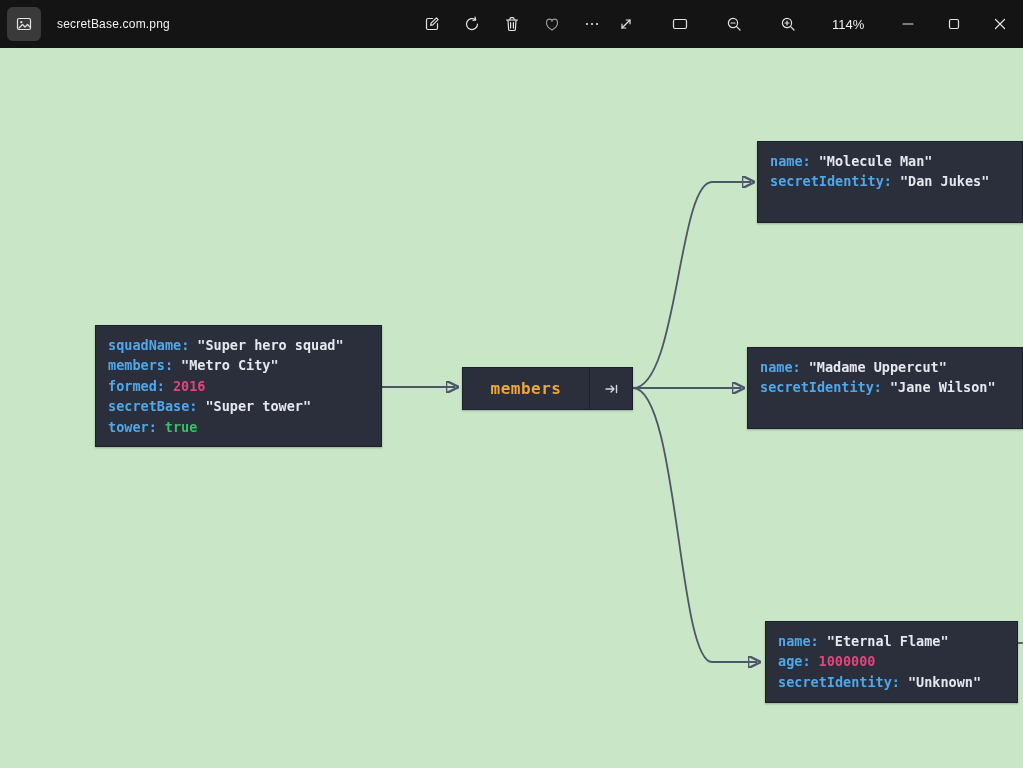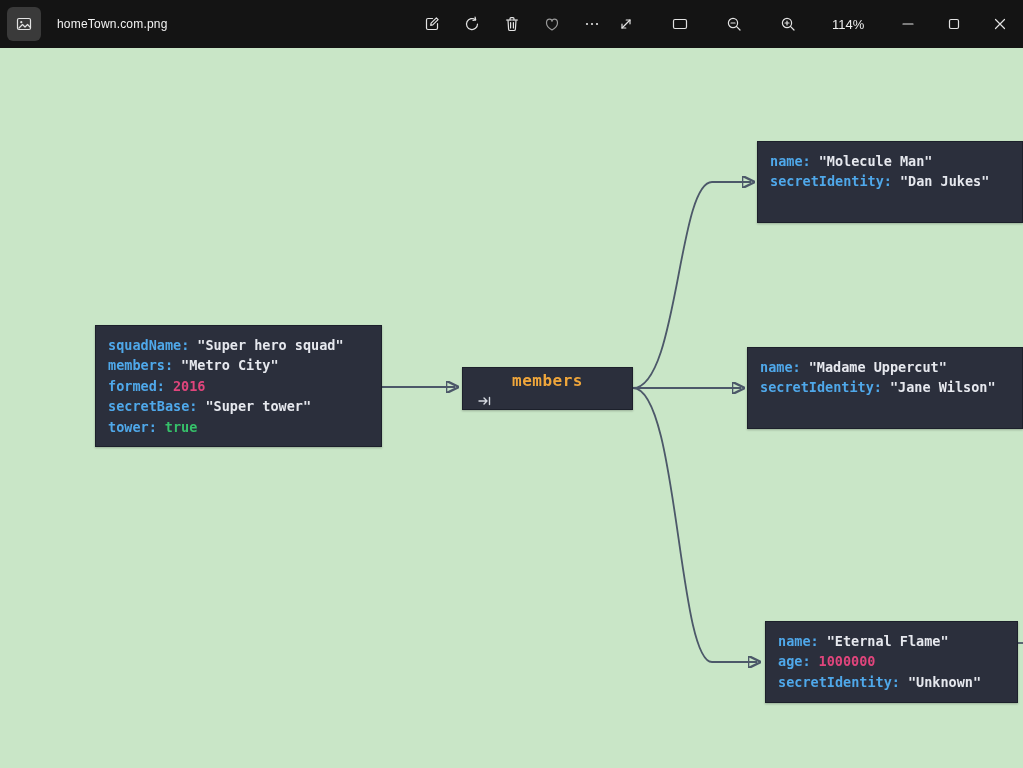--- a/index.html
+++ b/index.html
@@ -63,21 +63,20 @@
   }
   .k      { color:var(--key-color,#4fa8ea); margin-right:8px; }
   .v-str  { color:var(--string-color,#e6e8ee); }
   .v-num  { color:var(--number-color,#e0457c); }
   .v-bool { color:var(--boolean-color,#36c16a);text-align:right; }
 
   .node-parent {
     position:absolute; display:flex; align-items:stretch; padding:0;
     background:var(--node-bg,#2b2f3c); border:1px solid var(--node-border,#1c202b);
     box-shadow:0 1px 2px rgba(0,0,0,.25);
-    flex-direction:column;
   }
   .parent-label {
     flex:1 1 auto; display:flex; align-items:center; justify-content:center;
     font-family:"DejaVu Sans Mono", monospace; font-size:16px; font-weight:700;
     color:var(--parent-color,#efa63b); letter-spacing:.5px;
   }
   .parent-divider { width:1px; background:var(--node-border,#1c202b); }
   .parent-toggle { width:42px; display:flex; align-items:center; justify-content:center; cursor:pointer; }
 </style>
 </head>
@@ -88,21 +87,21 @@
   <div class="titlebar">
 
     <div class="app-btn">
       <svg width="18" height="18" viewBox="0 0 18 18">
         <rect class="icon-stroke" x="2.5" y="3.5" width="13" height="11" rx="1.5"></rect>
         <circle class="icon-fill" cx="6.3" cy="7.2" r="1.1"></circle>
         <path class="icon-stroke" d="M4 13l3.5-3.5 2.5 2.5 2.5-2.5 3 3"></path>
       </svg>
     </div>
 
-    <div class="filename">homeTown.com.png</div>
+    <div class="filename">secretBase.com.png</div>
 
     <div class="center-tools">
       <div class="tool-btn">
         <svg width="18" height="18" viewBox="0 0 18 18">
           <path class="icon-stroke" d="M14.5 8.5v4.5a1.5 1.5 0 0 1-1.5 1.5H5a1.5 1.5 0 0 1-1.5-1.5V5A1.5 1.5 0 0 1 5 3.5h4.5"></path>
           <path class="icon-stroke" d="M13.4 2.9l1.7 1.7-5.3 5.3-2.1.4.4-2.1z"></path>
         </svg>
       </div>
       <div class="tool-btn">
         <svg width="18" height="18" viewBox="0 0 18 18">

